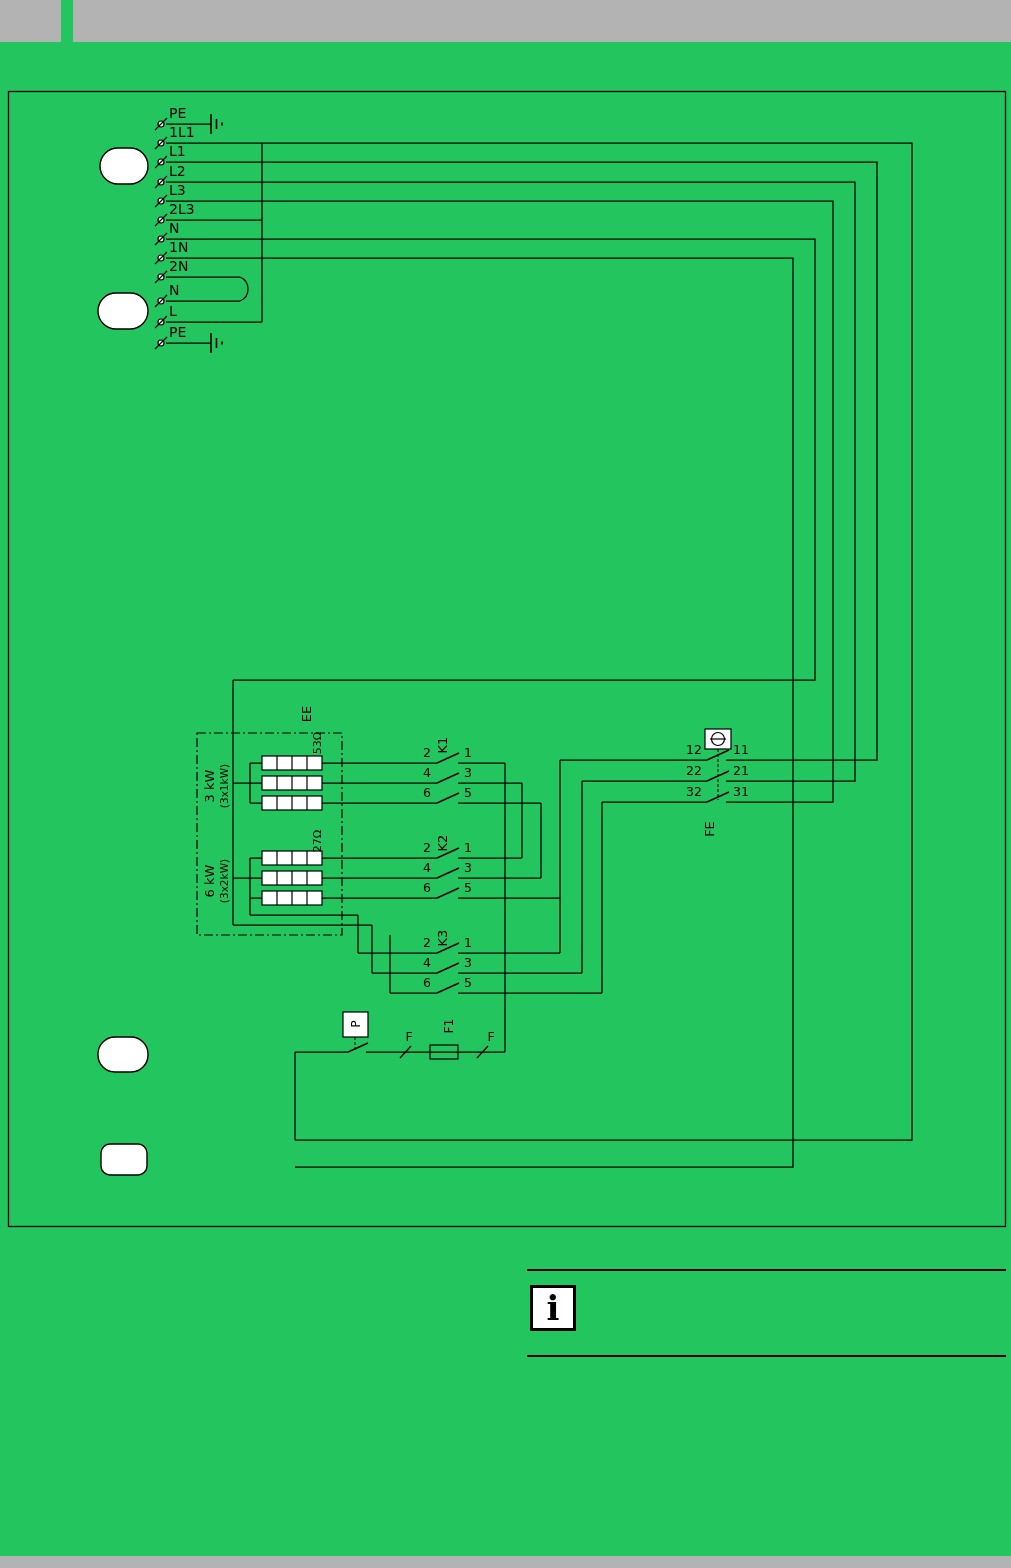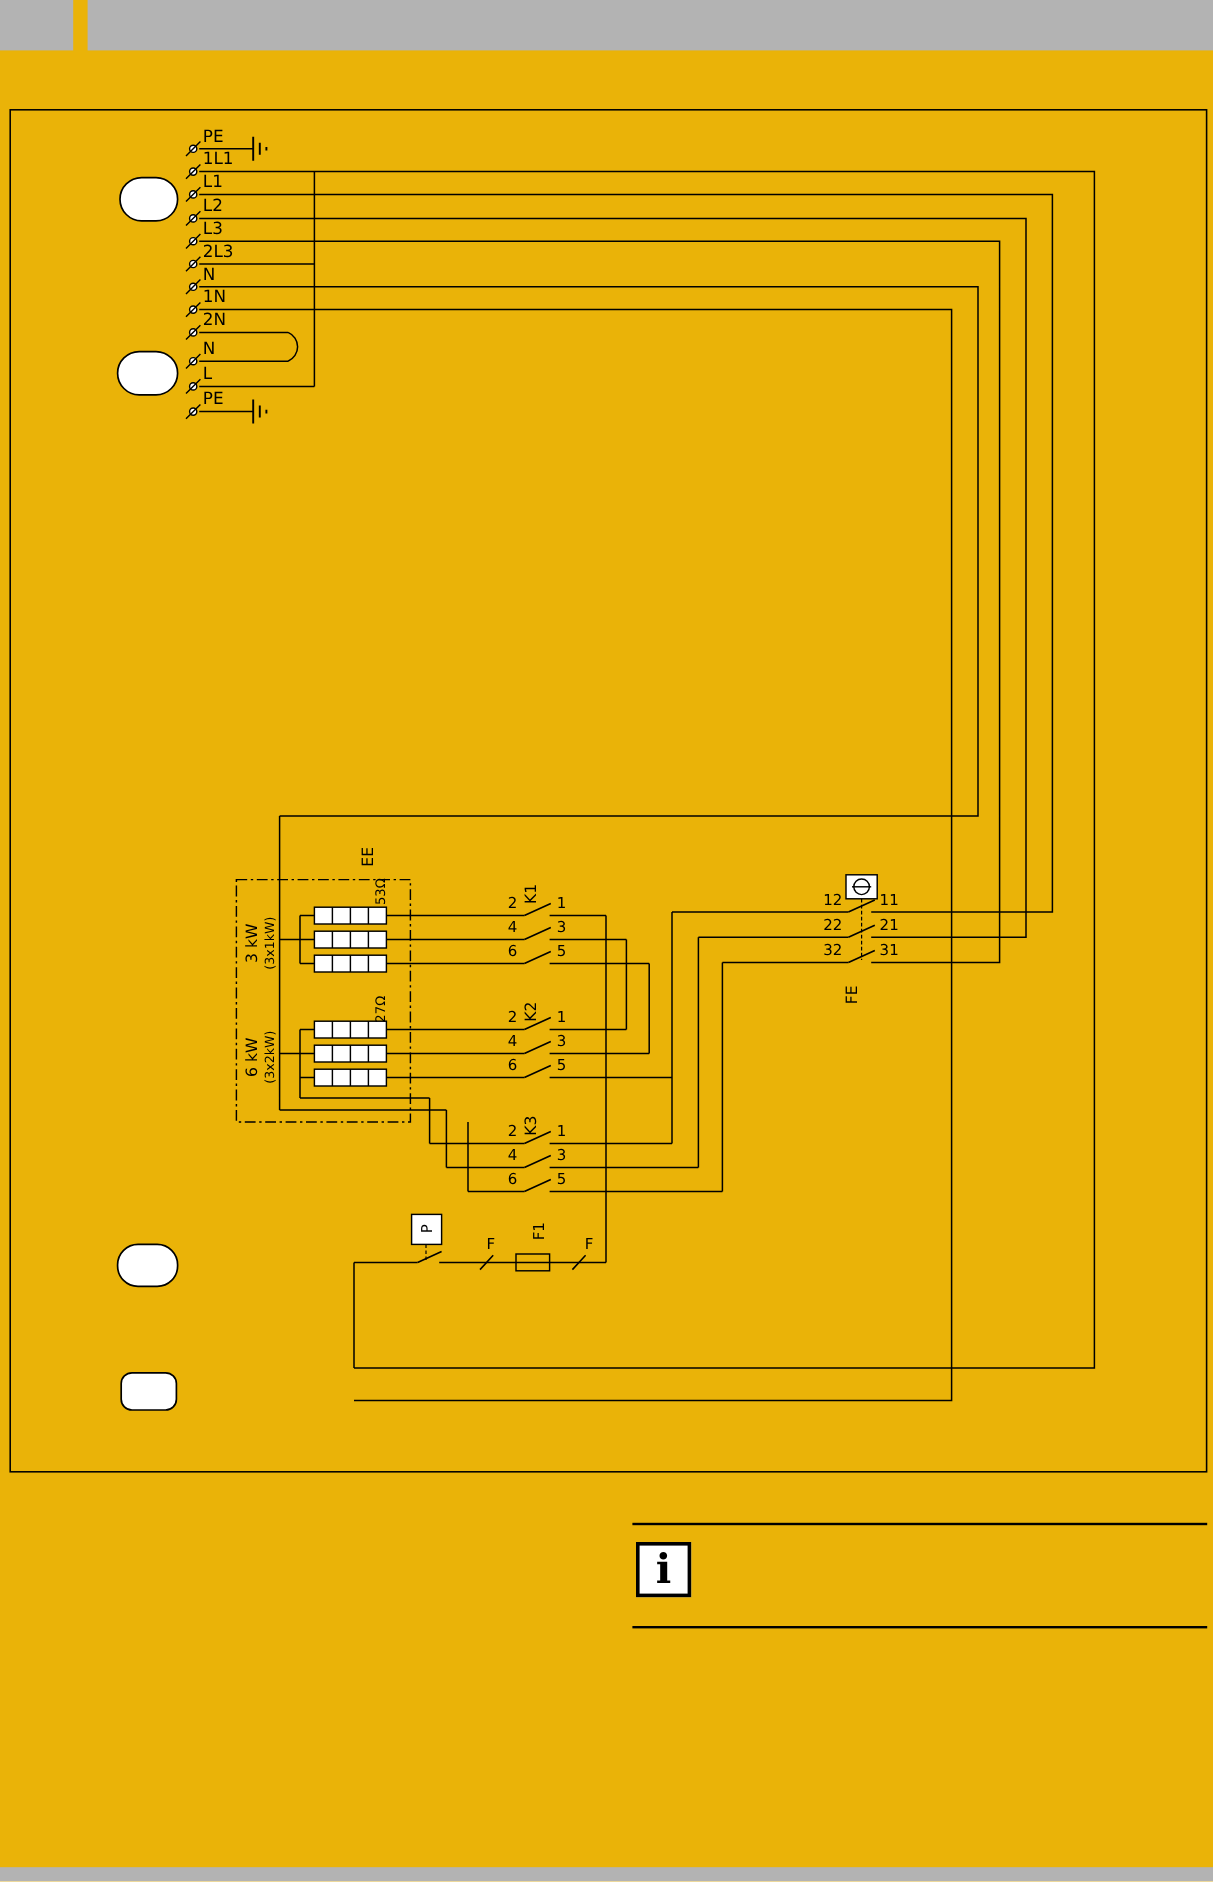--- a/index.html
+++ b/index.html
@@ -1,16 +1,16 @@
 <!DOCTYPE html>
 <html><head>
 <meta charset="utf-8">
 <style>
   html,body{margin:0;padding:0;background:#fff;}
-  .page{position:relative;width:1011px;height:1568px;background:#eab308;font-family:"DejaVu Sans",sans-serif;overflow:hidden;}
+  .page{position:relative;width:1011px;height:1568px;background:#22c55e;font-family:"DejaVu Sans",sans-serif;overflow:hidden;}
   .graybox{position:absolute;background:#b3b3b3;}
   .schematic-svg{position:absolute;left:0;top:0;}
   svg text{font-family:"DejaVu Sans",sans-serif;fill:#000;}
   .t14{font-size:14px;}
   .t13{font-size:13px;}
   .t12{font-size:12.5px;}
   .t11{font-size:11px;}
   .t10{font-size:10.5px;}
   .rule{position:absolute;background:#000;}
   .info-icon{position:absolute;left:530px;top:1285px;width:40px;height:40px;border:3px solid #000;

